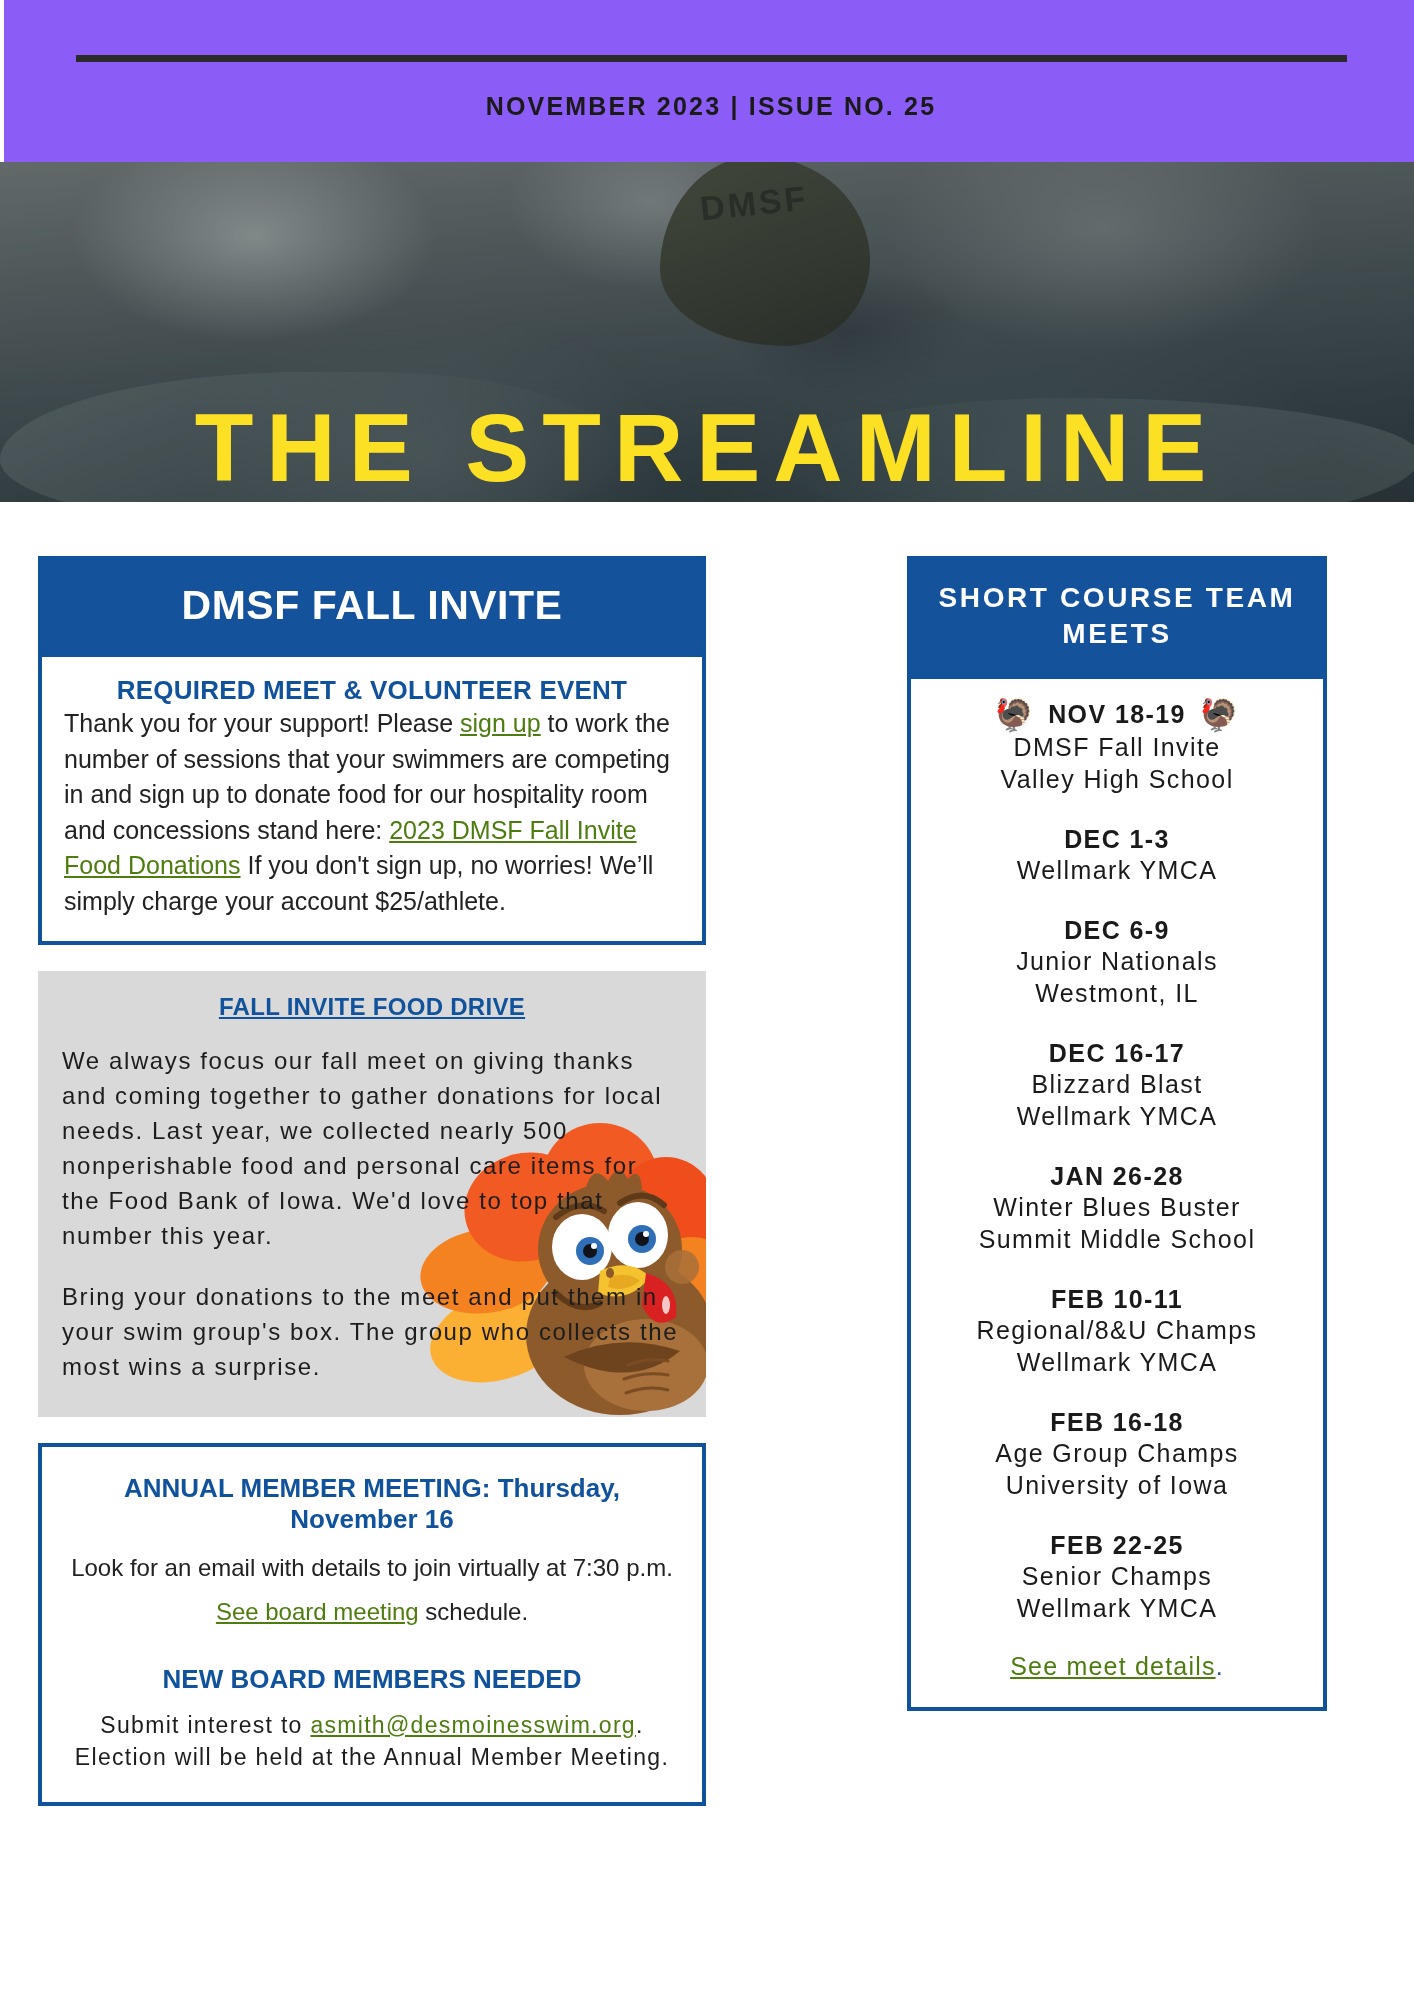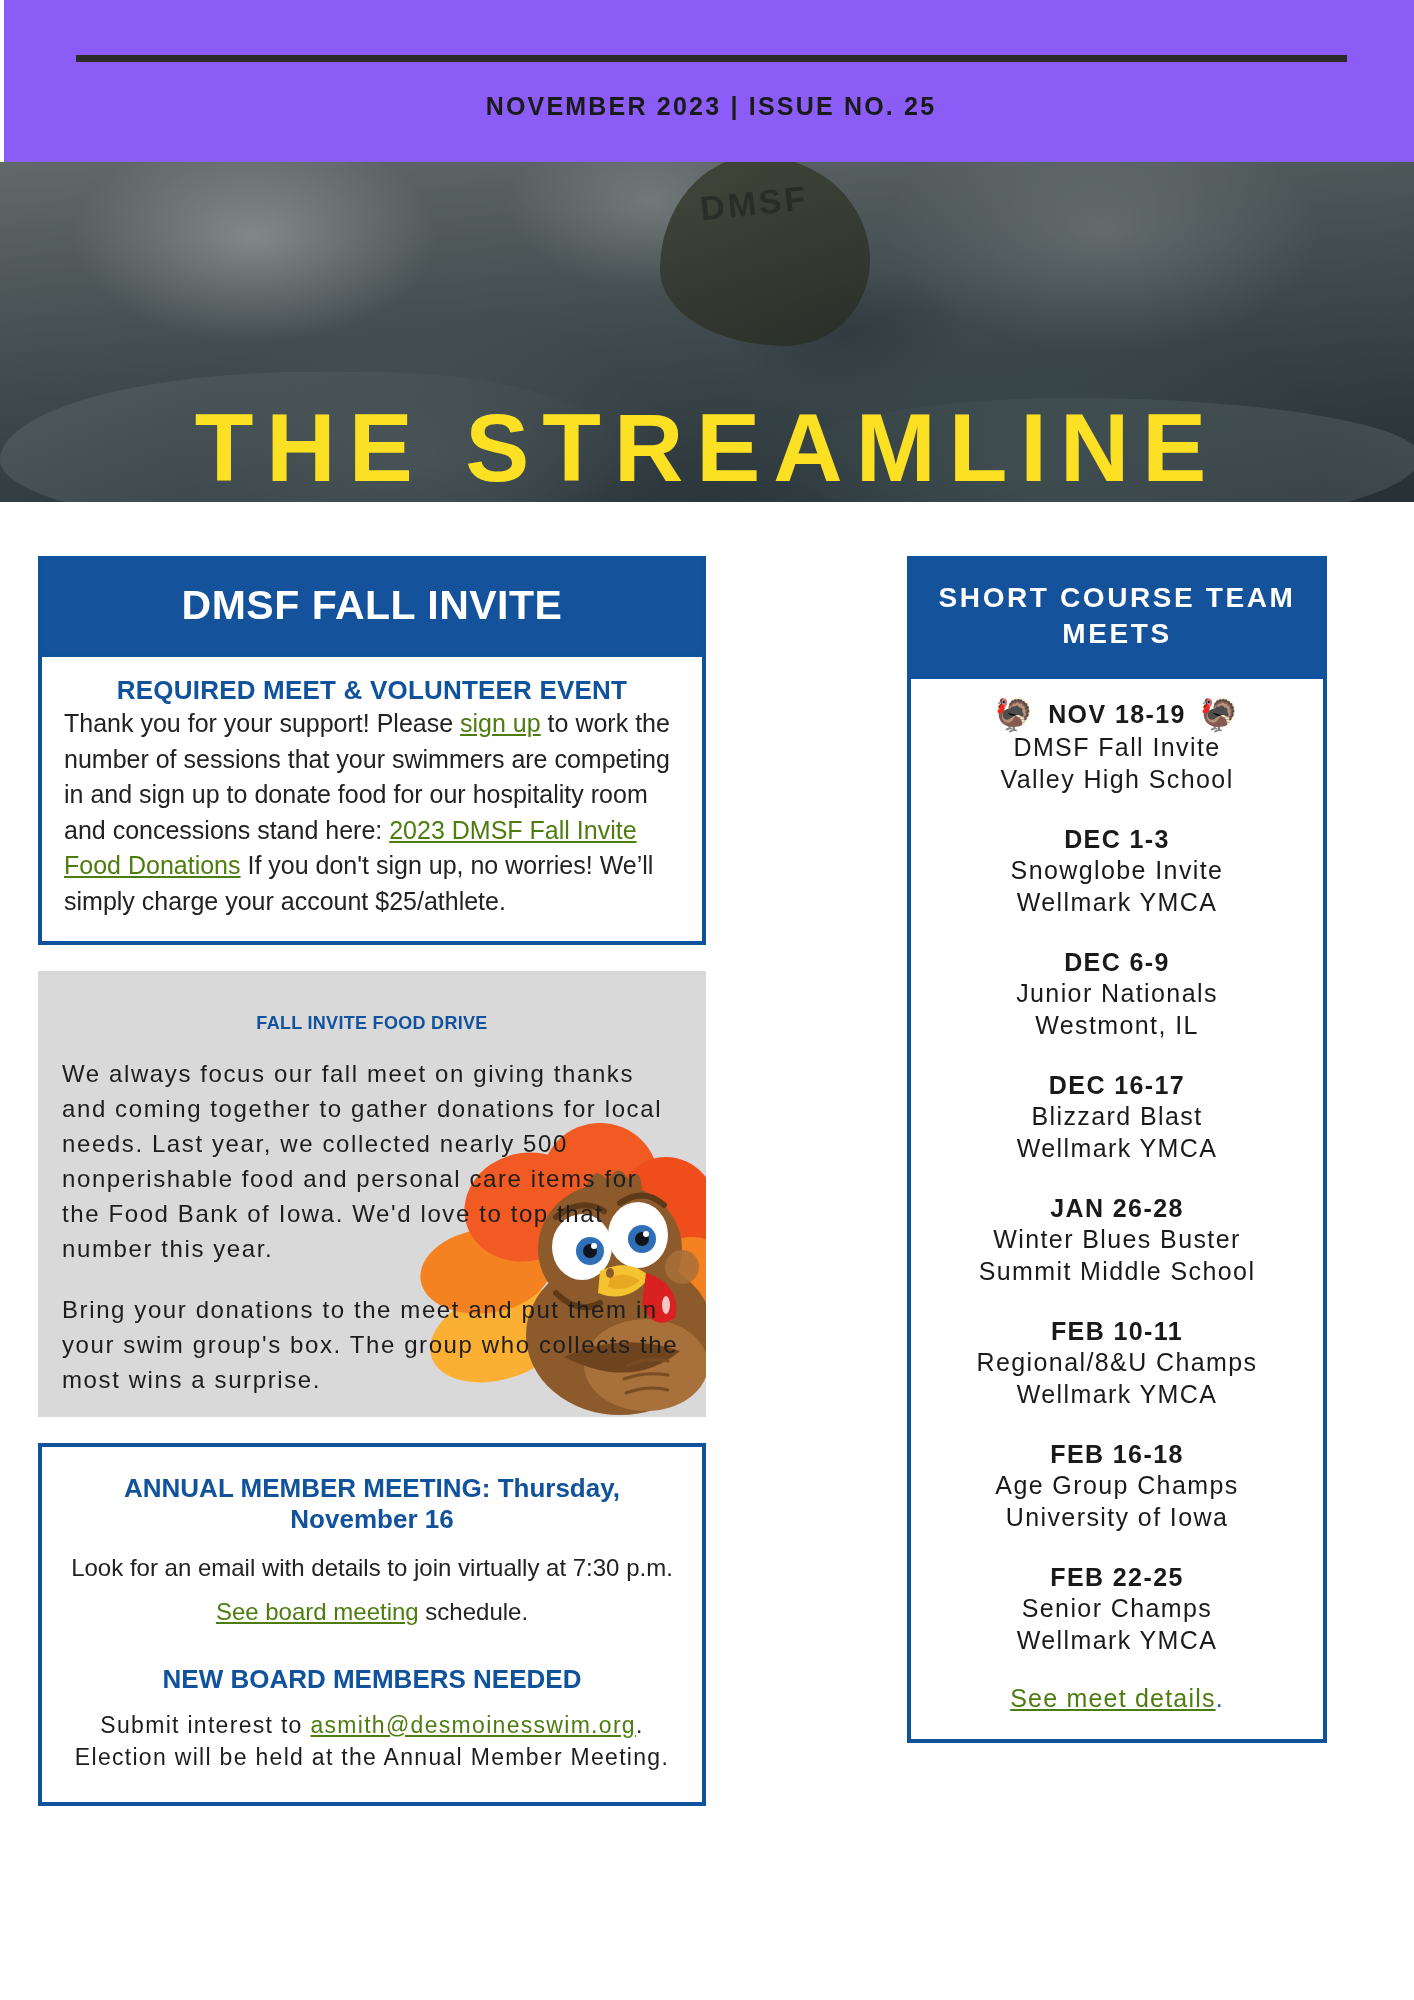--- a/index.html
+++ b/index.html
@@ -173,25 +173,26 @@
   
   .food-panel {
     position: relative;
     margin-top: 26px;
     background: #D9D9D9;
     height: 446px;
     overflow: hidden;
   }
   .food-head {
     text-align: center;
-    font-size: 18px;
+    font-size: 24px;
     font-weight: bold;
     color: #11529C;
     letter-spacing: 0.3px;
-    padding-top: 42px;
+    padding-top: 22px;
+    text-decoration: underline;
   }
   .food-body {
     position: relative;
     z-index: 3;
     padding: 22px 24px 0 24px;
     font-size: 24px;
     line-height: 1.46;
     letter-spacing: 1.6px;
     color: #1d1d1d;
   }
@@ -399,21 +400,20 @@
                 <div class="first-row">
                   <span class="tky">🦃</span>
                   <span class="meet-date">NOV 18-19</span>
                   <span class="tky">🦃</span>
                 </div>
                 <div class="meet-name">DMSF Fall Invite</div>
                 <div class="meet-place">Valley High School</div>
               </div>
               <div class="meet-item">
                 <div class="meet-date">DEC 1-3</div>
-                <div class="meet-name">Snowglobe Invite</div>
                 <div class="meet-place">Wellmark YMCA</div>
               </div>
               <div class="meet-item">
                 <div class="meet-date">DEC 6-9</div>
                 <div class="meet-name">Junior Nationals</div>
                 <div class="meet-place">Westmont, IL</div>
               </div>
               <div class="meet-item">
                 <div class="meet-date">DEC 16-17</div>
                 <div class="meet-name">Blizzard Blast</div>

